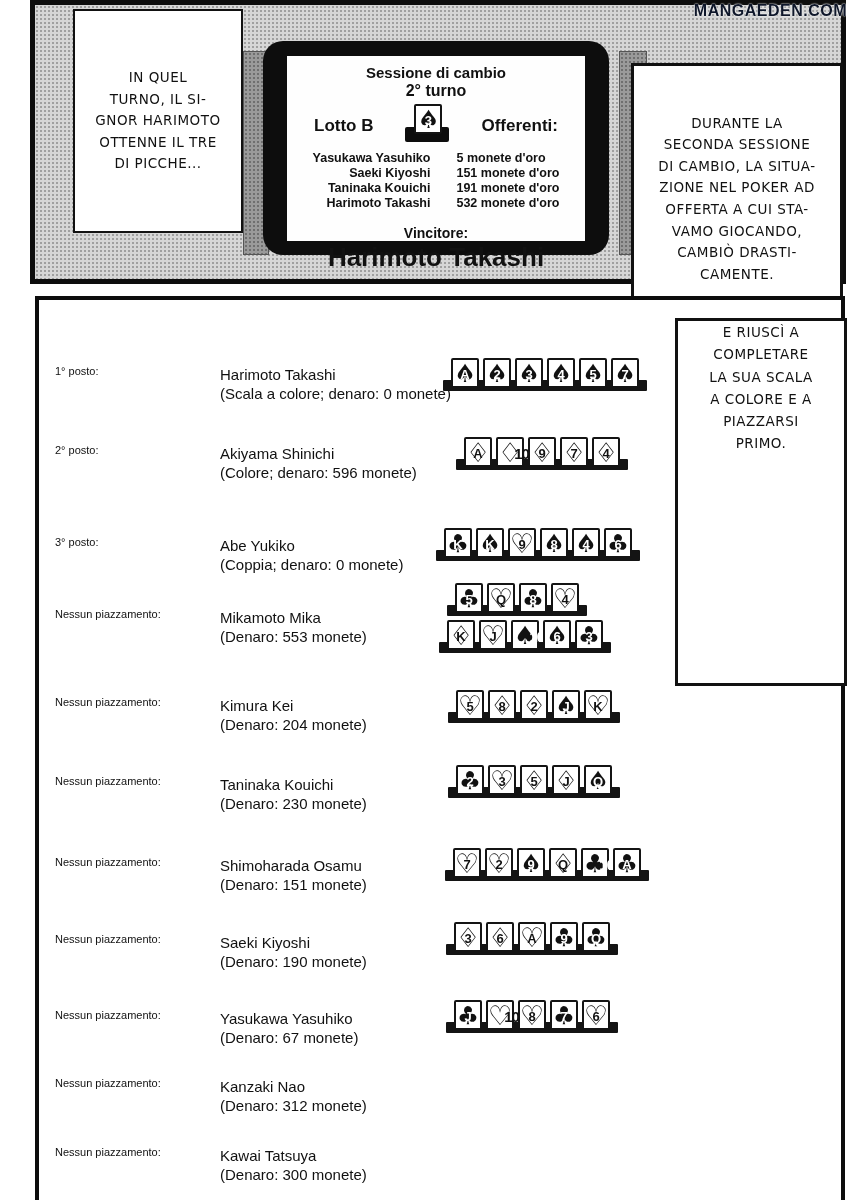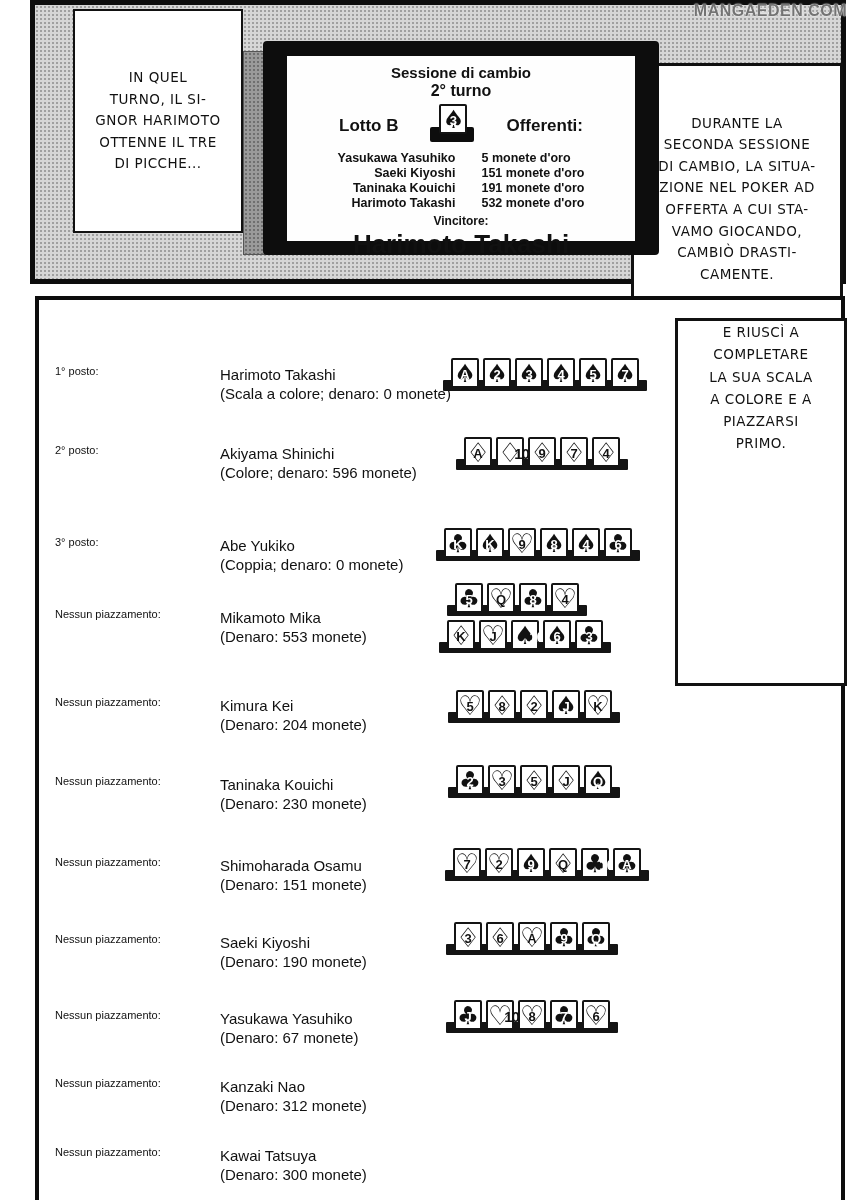--- a/index.html
+++ b/index.html
@@ -1,21 +1,21 @@
 <!DOCTYPE html>
 <html><head>
 <meta charset="utf-8">
 <style>
   html,body{margin:0;padding:0;background:#fff;}
   .page{position:relative;width:851px;height:1200px;background:#fff;overflow:hidden;
         font-family:"Liberation Sans",sans-serif;color:#111;}
 
   
   .watermark{position:absolute;top:2px;right:4px;font-size:16px;font-weight:bold;
-             letter-spacing:.5px;color:#737373;text-shadow:0 0 1px #fff,0 0 2px #fff;
+             letter-spacing:.5px;color:#0f172a;text-shadow:0 0 1px #fff,0 0 2px #fff;
              font-family:"Liberation Sans",sans-serif;z-index:5;}
 
   
   .top-panel{position:absolute;left:30px;top:0;width:816px;height:284px;box-sizing:border-box;
              border:5px solid #0d0d0d;
              background-color:#d6d6d6;
              background-image:radial-gradient(#9f9f9f .9px,transparent 1.1px);
              background-size:4px 4px;}
   .speech-box{position:absolute;background:#fff;border:2px solid #111;box-sizing:border-box;
               display:flex;align-items:center;justify-content:center;text-align:center;
@@ -23,36 +23,36 @@
               letter-spacing:.5px;white-space:pre-line;}
   .bubble-left{left:38px;top:4px;width:170px;height:224px;}
   .box-right-top{right:-2px;top:58px;width:212px;height:272px;border-width:3px;}
 
   
   .tv-pillar{position:absolute;background:#9a9a9a;
              background-image:radial-gradient(#6f6f6f 1px,transparent 1.2px);background-size:4px 4px;
              border:1px solid #555;}
   .pillar-left{left:208px;top:46px;width:24px;height:202px;}
   .pillar-right{left:584px;top:46px;width:26px;height:202px;}
-  .tv-frame{position:absolute;left:228px;top:36px;width:396px;height:214px;background:#0d0d0d;
-            border-radius:4px;z-index:1;}
+  .tv-frame{position:absolute;left:228px;top:36px;width:346px;height:214px;background:#0d0d0d;
+            border-radius:20px;z-index:1;}
   .tv-screen{position:absolute;left:24px;right:24px;top:15px;bottom:14px;background:#fefefe;
              display:flex;flex-direction:column;align-items:center;padding-top:8px;box-sizing:border-box;}
   .scr-title{font-size:15px;font-weight:600;}
   .scr-subtitle{font-size:16px;font-weight:600;margin-top:1px;}
   .lot-row{display:flex;align-items:flex-end;gap:32px;margin-top:4px;height:38px;}
   .lot-label,.offerers-label{font-size:17px;font-weight:600;padding-bottom:6px;}
   .lot-card-holder{position:relative;width:44px;height:38px;}
   .lot-card-holder .holder-bar{position:absolute;left:0;right:0;bottom:0;height:15px;background:#0d0d0d;border-radius:2px;}
   .lot-card-holder .card{position:absolute;left:9px;top:0;}
   .bids{display:grid;grid-template-columns:auto auto;column-gap:10px;row-gap:1px;margin-top:9px;
         font-size:12.5px;font-weight:600;}
   .bid-name{text-align:right;}
   .bid-amount{text-align:left;margin-left:16px;}
-  .winner-label{font-size:12px;font-weight:600;margin-top:4px;}
+  .winner-label{font-size:14px;font-weight:600;margin-top:15px;}
   .winner-name{font-size:26px;font-weight:600;margin-top:1px;}
 
   
   .card{position:relative;display:inline-block;width:28px;height:30px;box-sizing:border-box;
         background:#fff;border:2px solid #141414;border-radius:2px;z-index:1;}
   .card .suit{position:absolute;inset:0;display:flex;align-items:center;justify-content:center;
               font-family:"DejaVu Sans",sans-serif;font-size:25px;line-height:1;color:#111;padding-top:1px;}
   .card.c-outline .suit{font-size:27px;}
   .card .rank{position:absolute;inset:0;display:flex;align-items:center;justify-content:center;
               font-size:13px;font-weight:bold;font-family:"Liberation Sans",sans-serif;}

